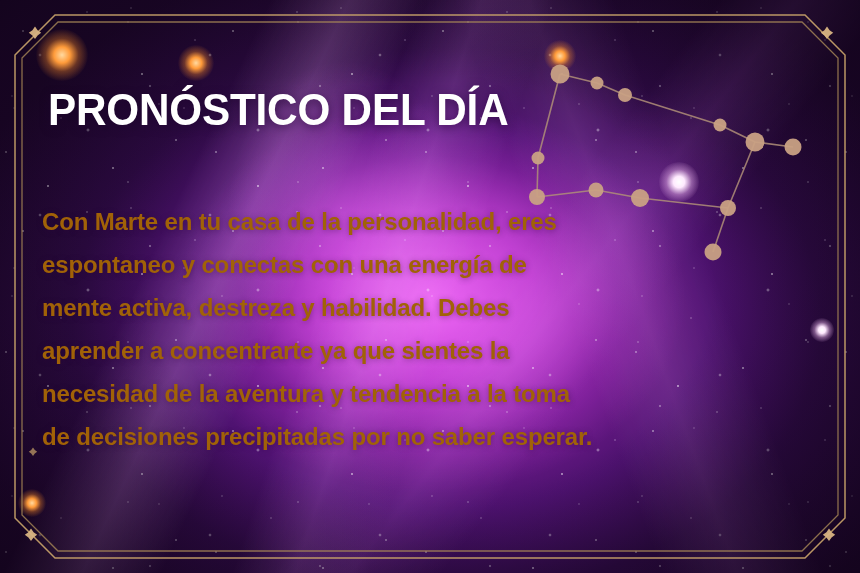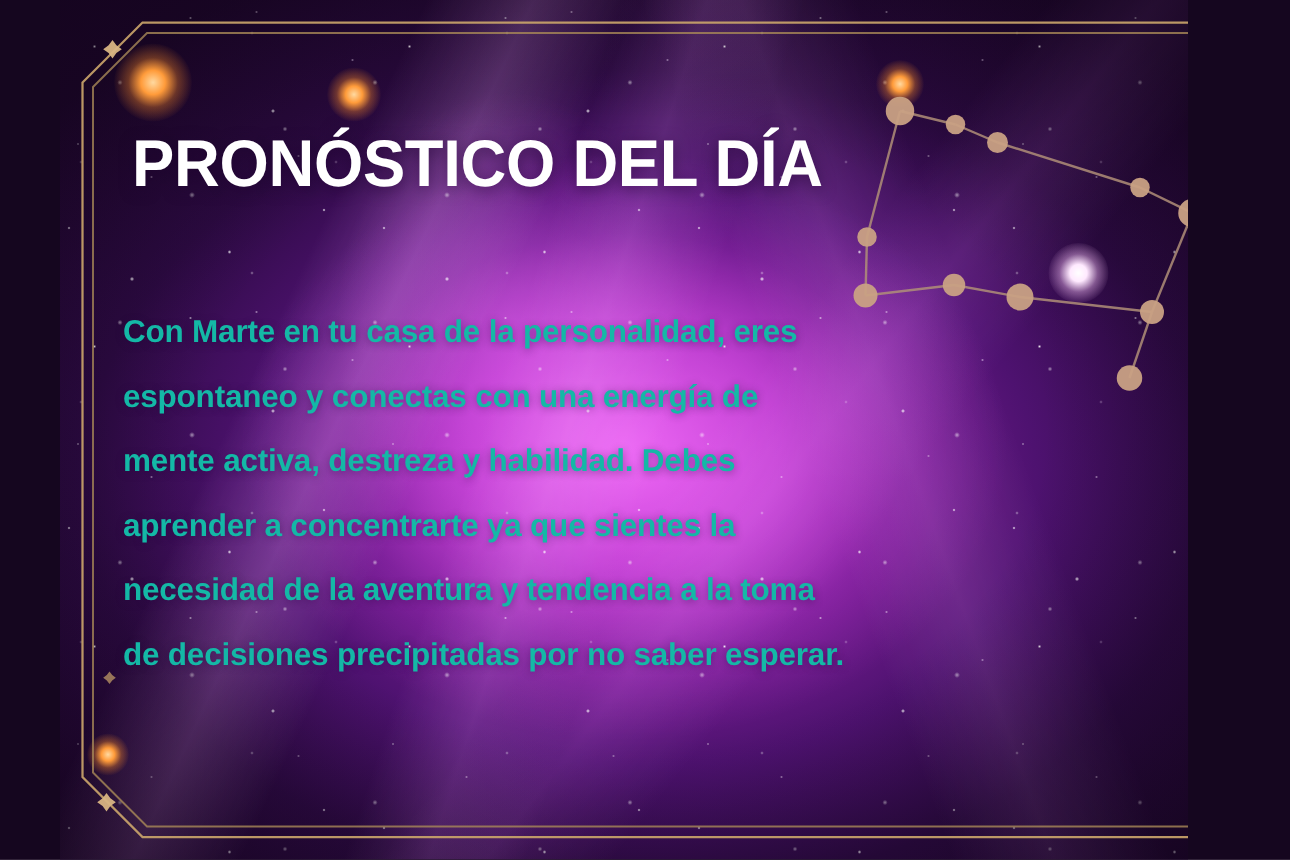--- a/index.html
+++ b/index.html
@@ -5,24 +5,23 @@
   * { margin:0; padding:0; box-sizing:border-box; }
   html,body { background:#15061f; }
   body {
     font-family:"Liberation Sans", sans-serif;
     width:860px; height:573px;
     overflow:hidden;
   }
 
   #card {
     position:relative;
-    width:752px; height:573px;
+    width:860px; height:573px;
     overflow:hidden;
     background:#1a0726;
-    margin-left:40px;
   }
 
   
   .bg-layer { position:absolute; inset:0; }
 
   
   .bg-base {
     background:
       radial-gradient(ellipse 520px 380px at 52% 56%, #a32ab8 0%, #7d1f96 26%, #4e1270 50%, #2c0a42 72%, #1c0629 100%),
       linear-gradient(150deg, #1b0426 0%, #2a0a3d 40%, #22082f 100%);
@@ -113,22 +112,22 @@
     transform:scaleX(.96);
     transform-origin:left center;
     text-shadow:0 2px 10px rgba(30,0,45,.55);
     white-space:nowrap;
   }
 
   #body-text {
     position:absolute;
     left:42px; top:200px;
     width:776px;
-    color:#14b8a6;
-    font-size:21px;
+    color:#a16207;
+    font-size:24px;
     font-weight:bold;
     line-height:43px;
     letter-spacing:-0.15px;
     white-space:pre-line;
     text-shadow:0 1px 6px rgba(40,0,60,.45);
   }
 </style>
 </head>
 <body>
 

